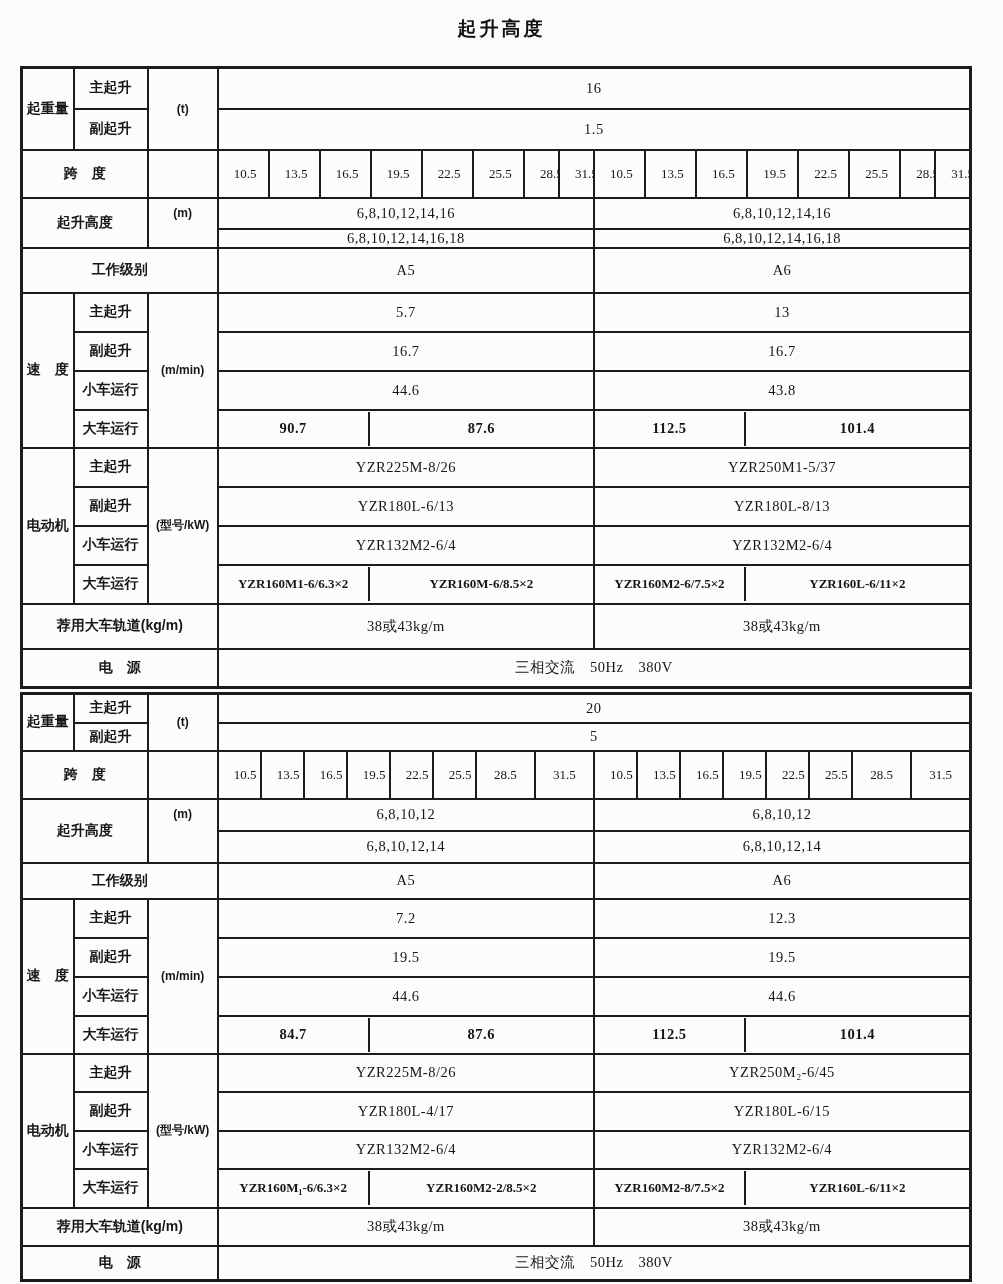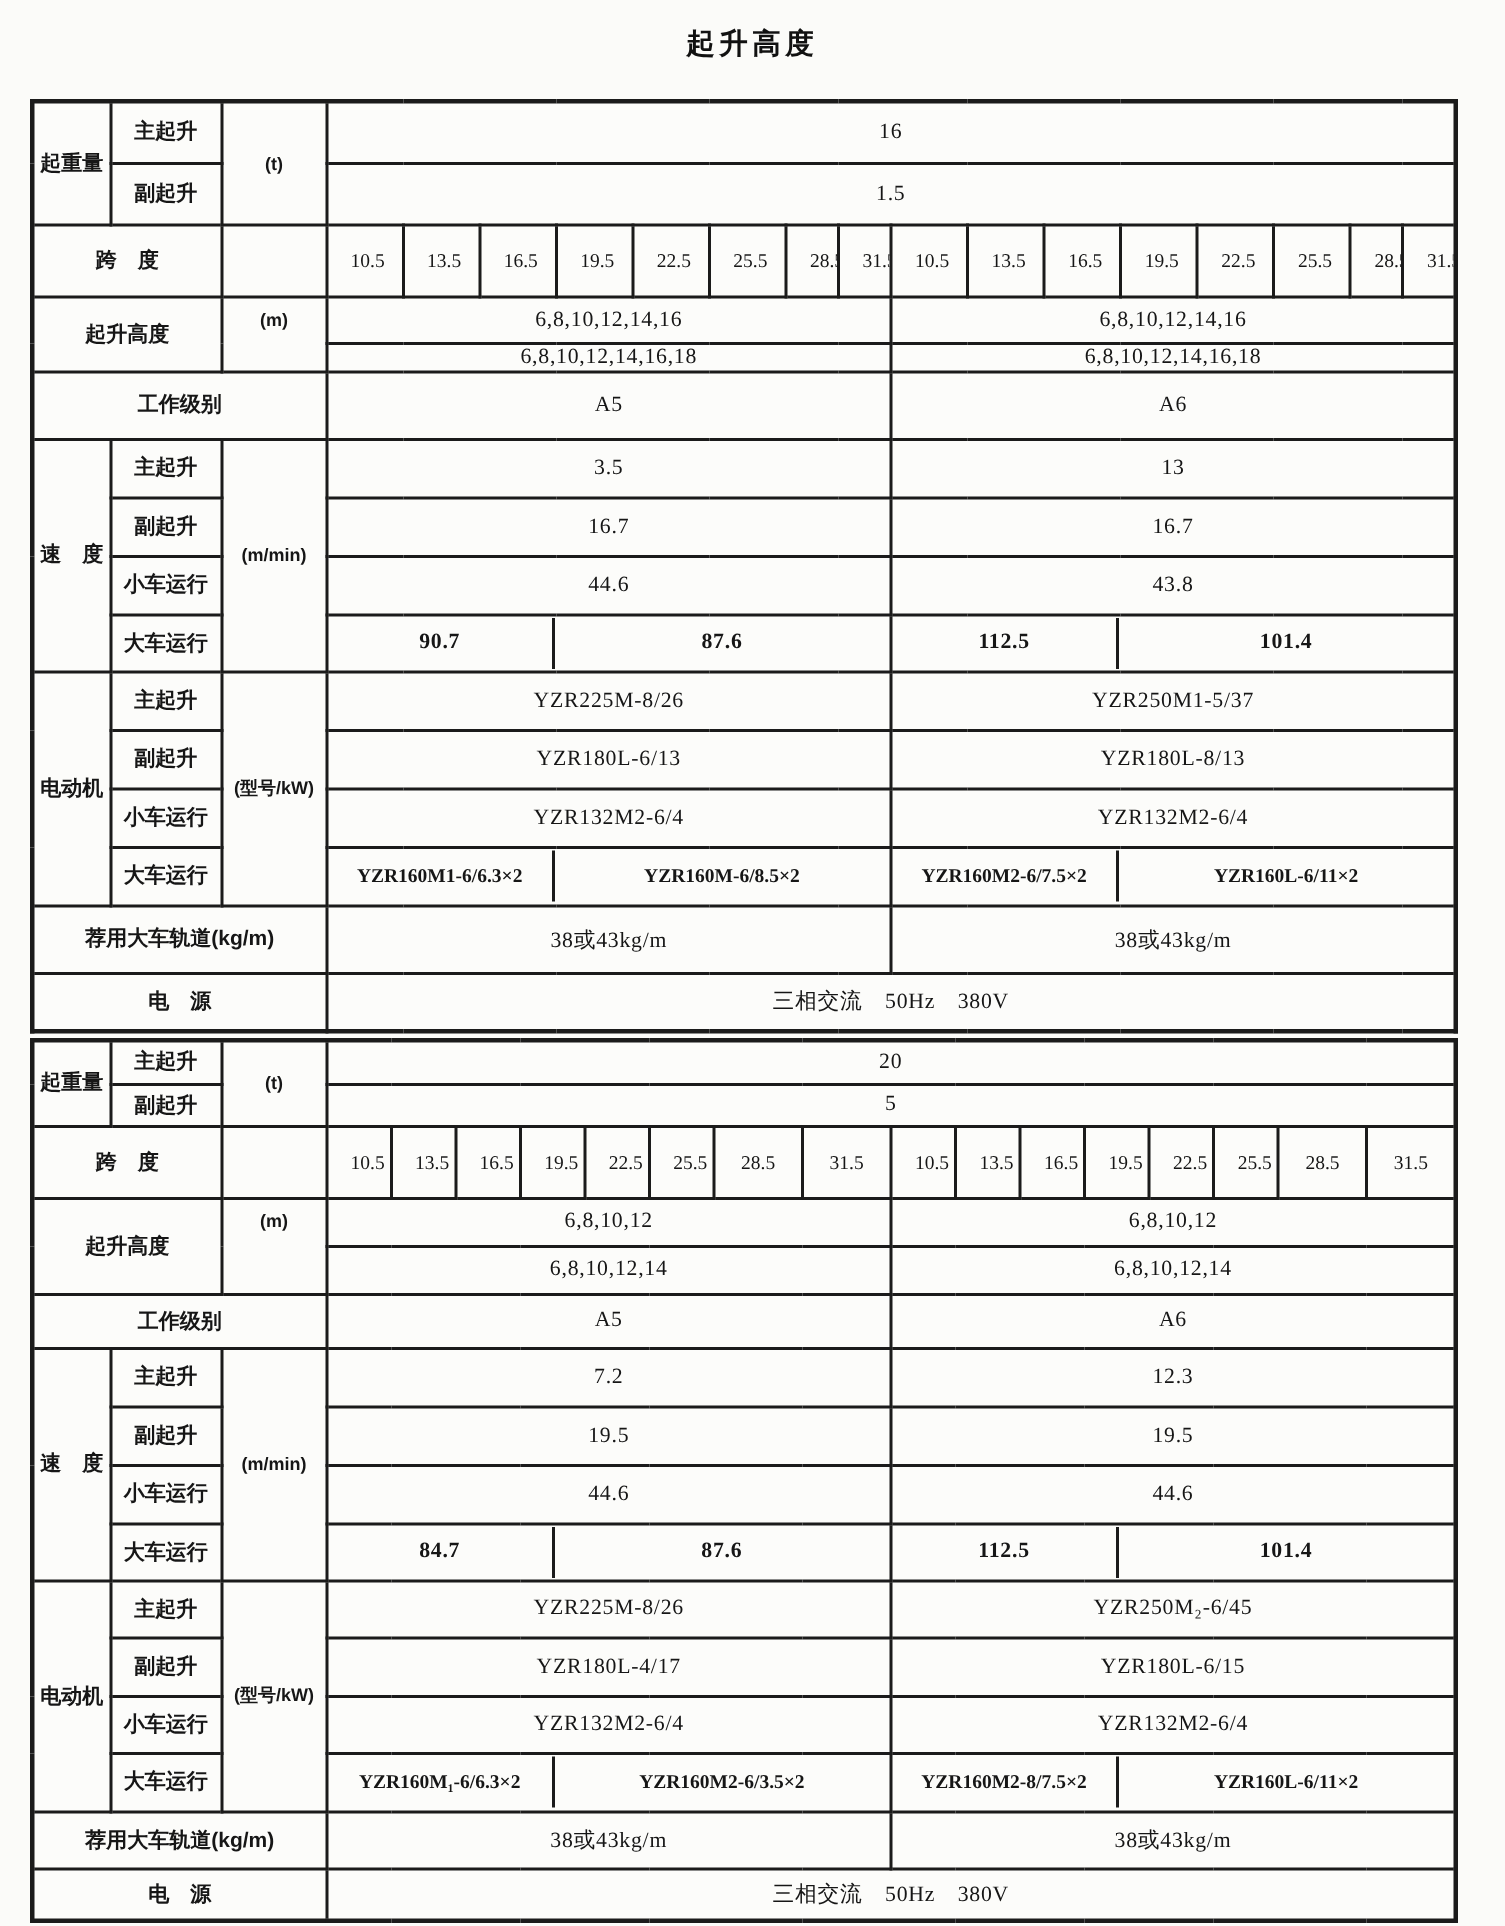--- a/index.html
+++ b/index.html
@@ -96,21 +96,21 @@
       </tr>
       <tr style="height:45px">
         <td class="lbl" colspan="3">工作级别</td>
         <td class="val" colspan="8">A5</td>
         <td class="val" colspan="8">A6</td>
       </tr>
       <tr style="height:39px">
         <td class="lbl" rowspan="4">速　度</td>
         <td class="lbl">主起升</td>
         <td class="unit" rowspan="4">(m/min)</td>
-        <td class="val" colspan="8">3.5</td>
+        <td class="val" colspan="8">5.7</td>
         <td class="val" colspan="8">13</td>
       </tr>
       <tr style="height:39px">
         <td class="lbl">副起升</td>
         <td class="val" colspan="8">16.7</td>
         <td class="val" colspan="8">16.7</td>
       </tr>
       <tr style="height:39px">
         <td class="lbl">小车运行</td>
         <td class="val" colspan="8">44.6</td>
@@ -290,21 +290,21 @@
       <tr style="height:38px">
         <td class="lbl">小车运行</td>
         <td class="val" colspan="8">YZR132M2-6/4</td>
         <td class="val" colspan="8">YZR132M2-6/4</td>
       </tr>
       <tr style="height:39px">
         <td class="lbl">大车运行</td>
         <td class="nopad" colspan="8">
           <div class="split small">
             <div class="c40">YZR160M₁-6/6.3×2</div>
-            <div class="c60">YZR160M2-6/3.5×2</div>
+            <div class="c60">YZR160M2-2/8.5×2</div>
           </div>
         </td>
         <td class="nopad" colspan="8">
           <div class="split small">
             <div class="c40">YZR160M2-8/7.5×2</div>
             <div class="c60">YZR160L-6/11×2</div>
           </div>
         </td>
       </tr>
       <tr style="height:38px">

